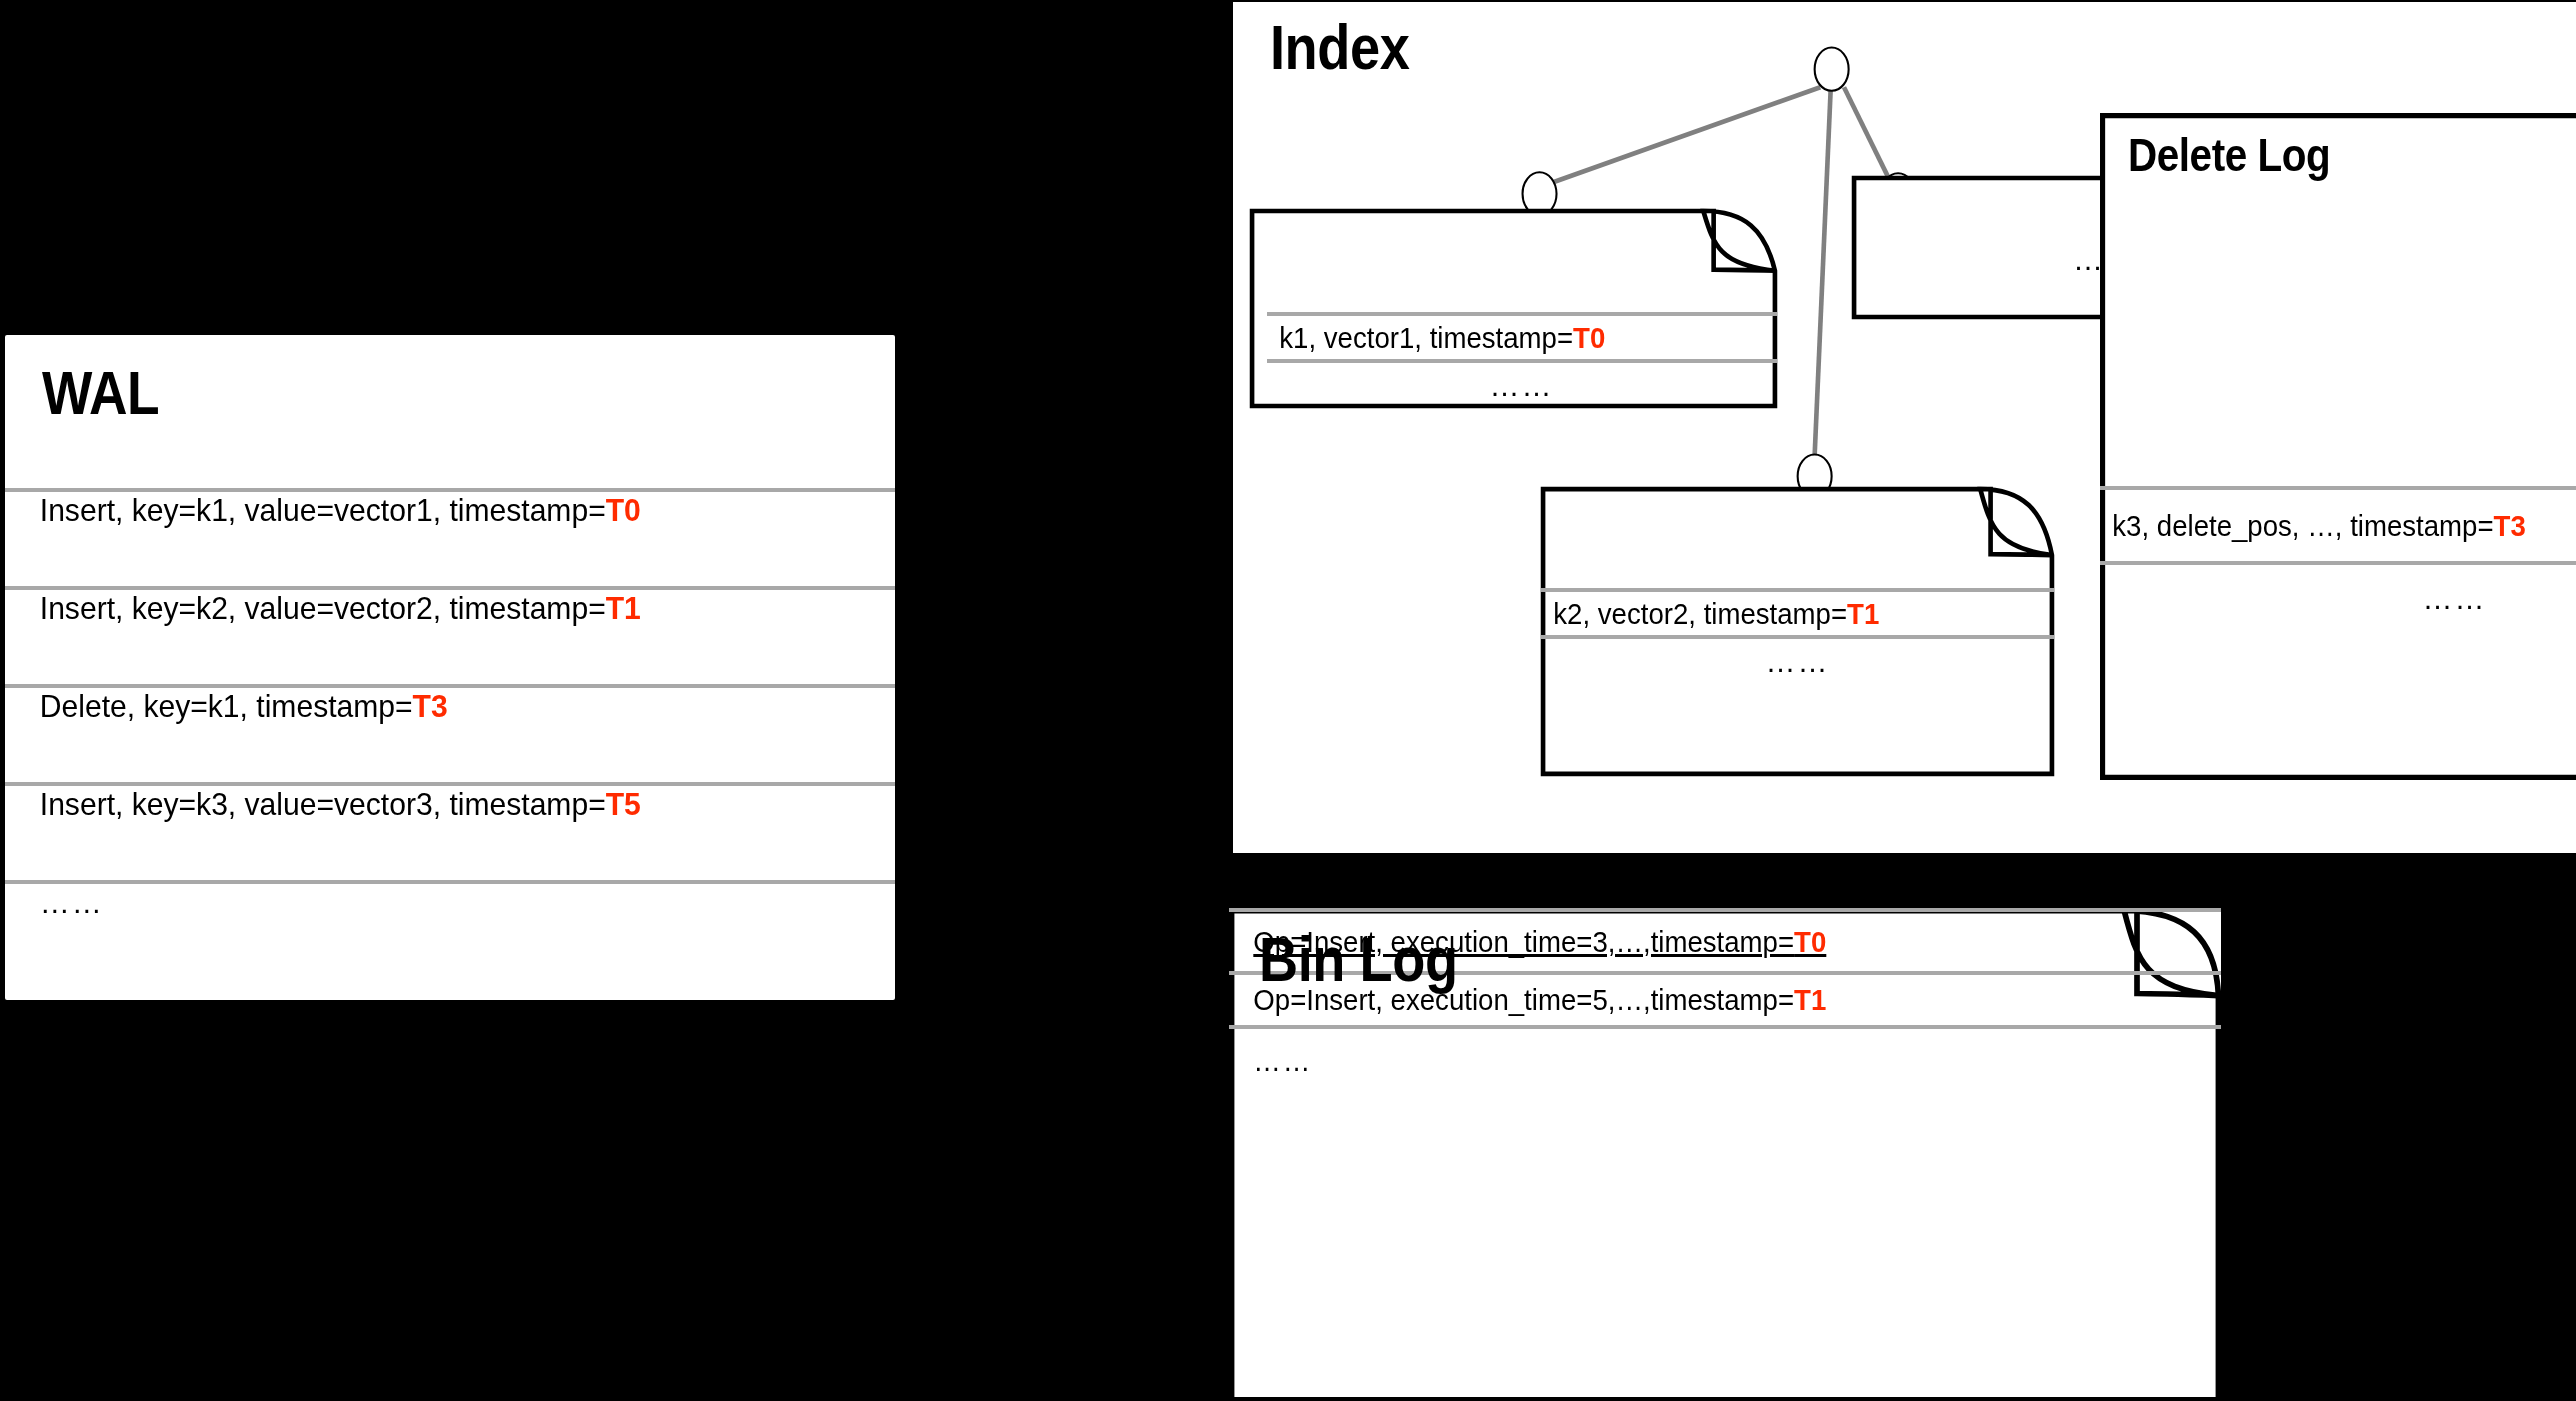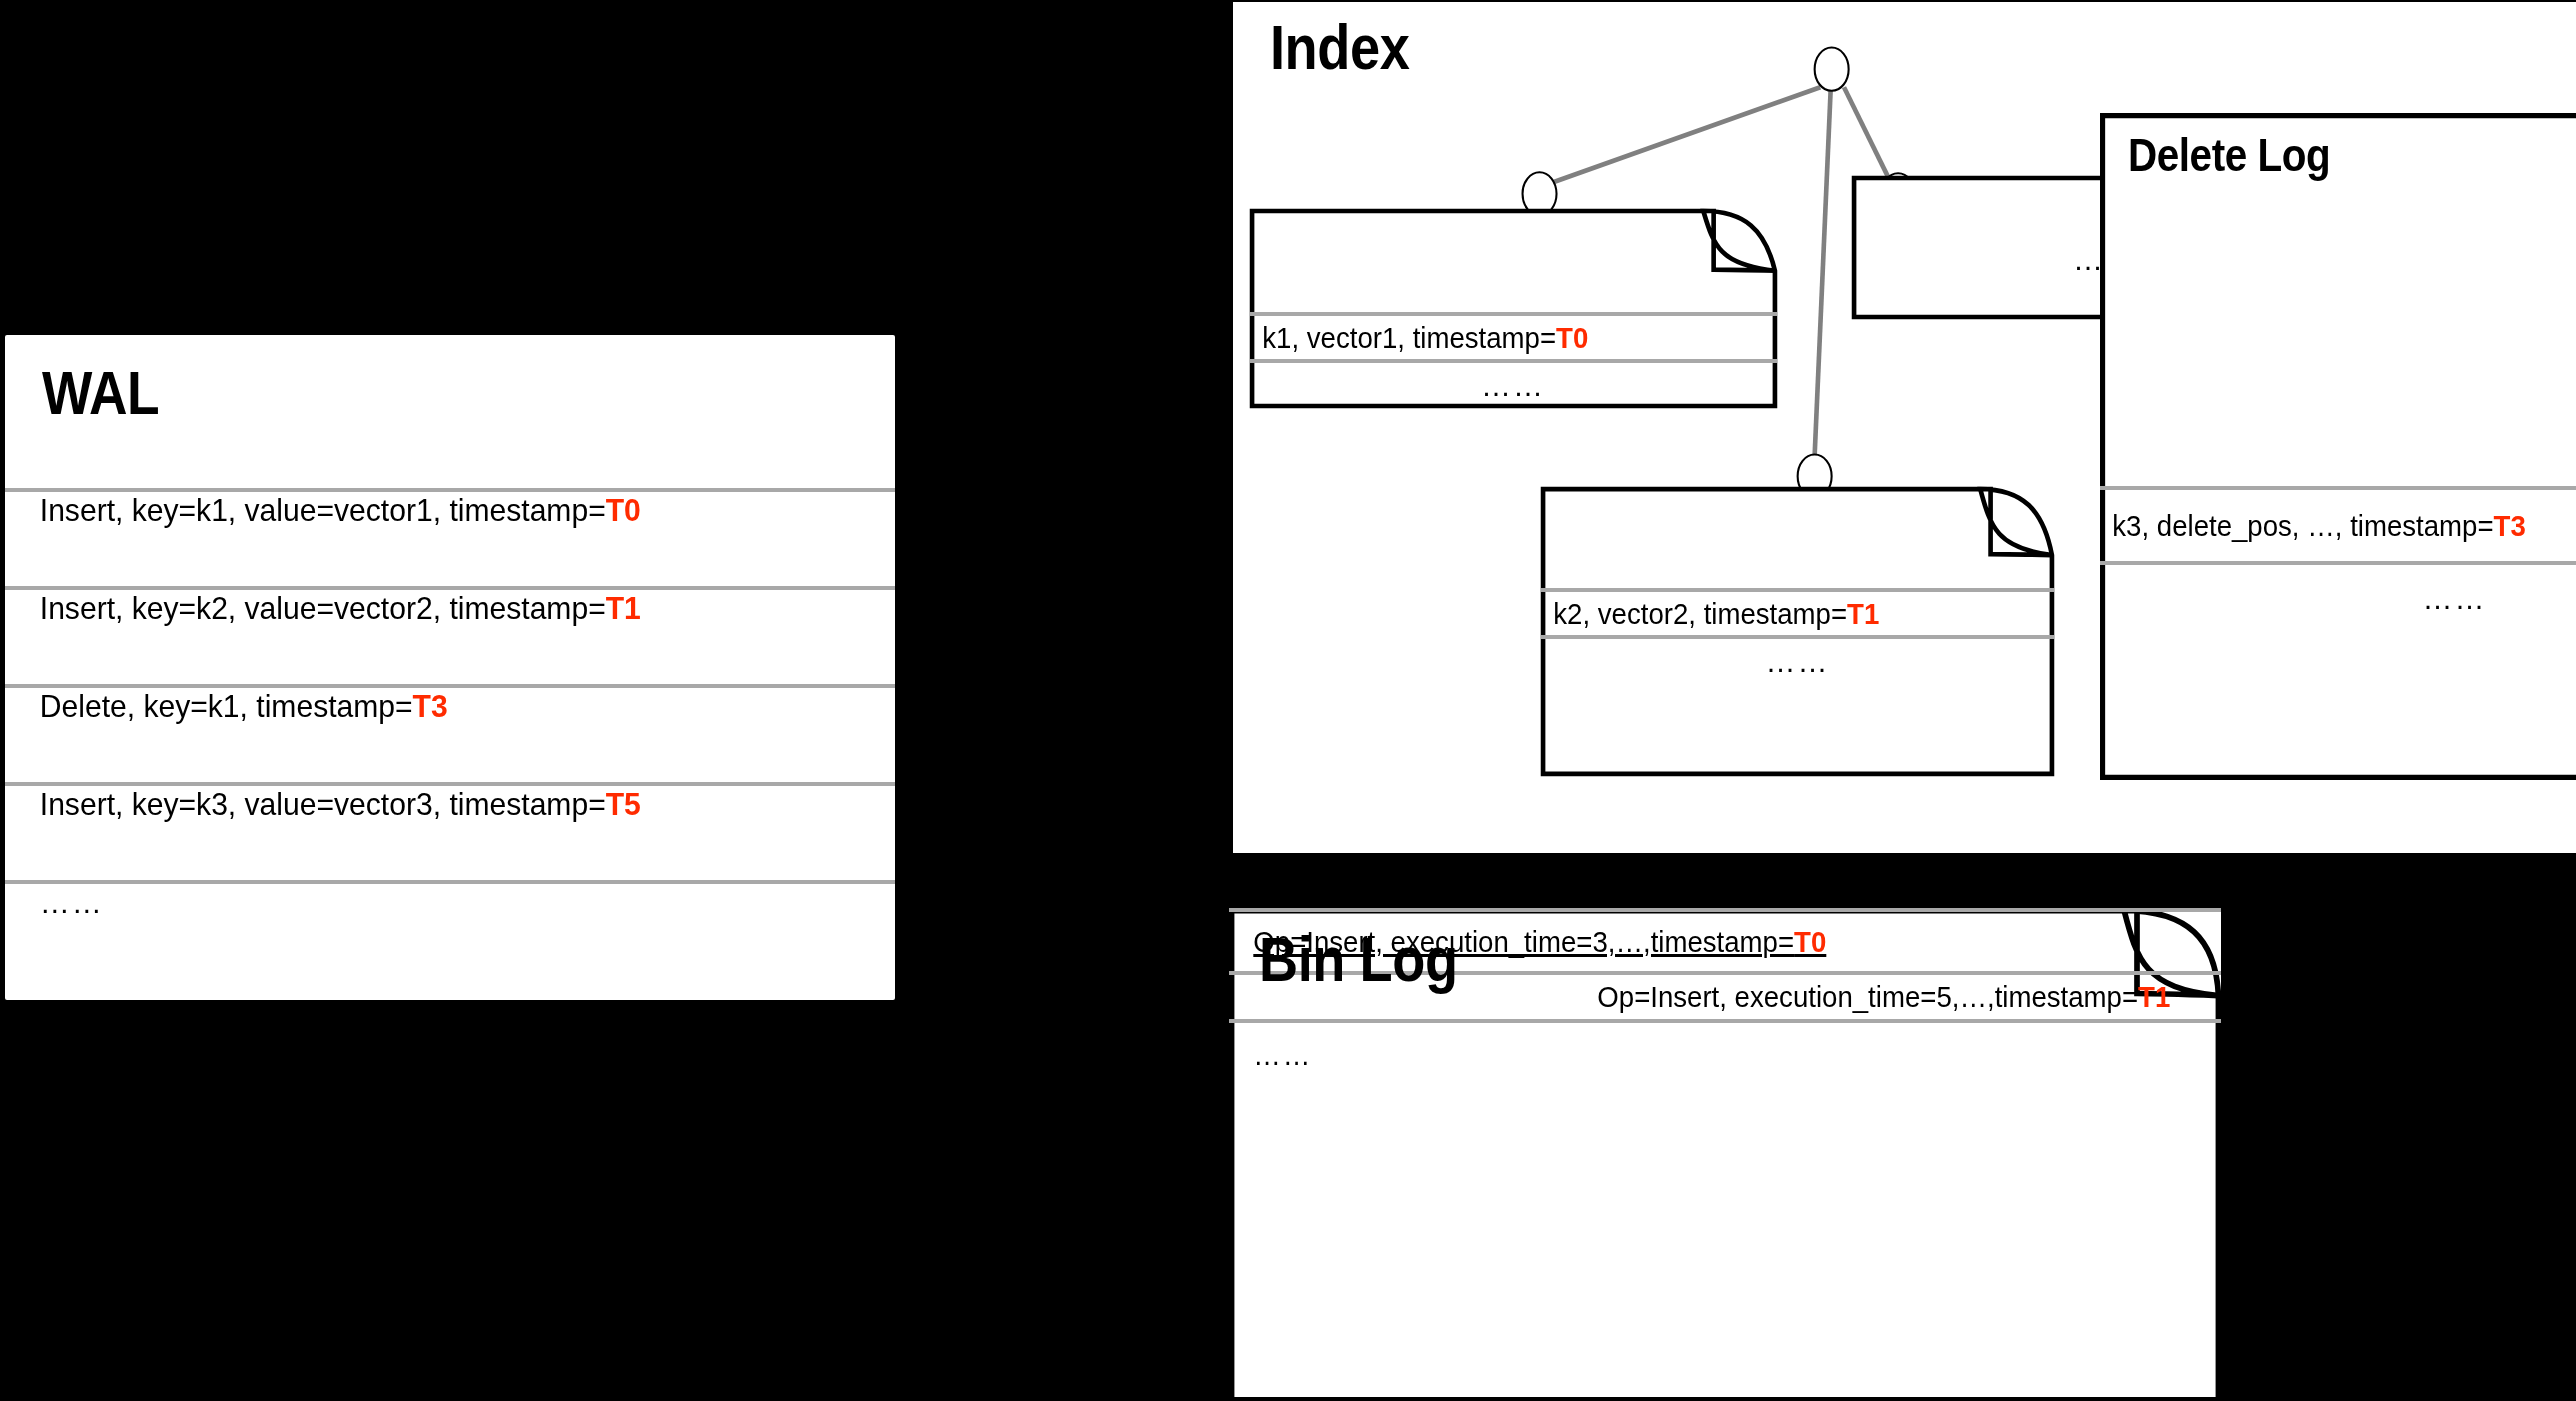--- a/index.html
+++ b/index.html
@@ -202,21 +202,21 @@
     <ellipse class="tree-node" cx="595" cy="372" rx="33" ry="42"></ellipse>
     <ellipse class="tree-node" cx="1291" cy="374" rx="33" ry="42"></ellipse>
     <ellipse class="tree-node" cx="1129" cy="920" rx="33" ry="42"></ellipse>
   </svg>
 
   <div class="doc" style="left:16.5px; top:207px; width:527px; height:199px;">
     <svg class="doc-shape" viewBox="0 0 1023 387" preserveAspectRatio="none">
       <path d="M4 4 H880 C960 4 1000 40 1019 120 V383 H4 Z" fill="#ffffff" stroke="#000000" stroke-width="9"></path>
       <path d="M880 4 C900 70 910 108 1019 120 C930 118 900 118 900 118 V4 Z" fill="#ffffff" stroke="#000000" stroke-width="9"></path>
     </svg>
-    <div class="doc-rows" style="top:103px;">
+    <div class="doc-rows" style="top:103px;padding-left:17px;">
       <div class="doc-row" style="height:47px;">
         <span class="txt"><span>k1, vector1, timestamp=</span><span class="ts">T0</span></span>
       </div>
       <div class="doc-row center" style="height:49px;">
         <span class="txt ellip">……</span>
       </div>
     </div>
   </div>
 
   <div class="doc" style="left:619px; top:174px; width:506px; height:143px;">
@@ -266,21 +266,21 @@
 <div class="panel" id="binlog-panel">
   <svg class="doc-shape" viewBox="0 0 1925 959" preserveAspectRatio="none" style="position:absolute; left:0; top:0; width:992px; height:494px;">
     <path d="M5 5 H1737 C1860 5 1915 60 1920 170 V955 H5 Z" fill="#ffffff" stroke="#000000" stroke-width="11"></path>
     <path d="M1737 5 C1762 102 1778 156 1920 170 C1800 166 1762 166 1762 166 V5 Z" fill="#ffffff" stroke="#000000" stroke-width="11"></path>
   </svg>
   <div class="panel-title">Bin Log</div>
   <div class="doc-rows" style="top:142px; z-index:3;">
     <div class="doc-row" style="height:63px; padding-left:12.4px;text-decoration:underline;">
       <span class="txt"><span>Op=Insert, execution_time=3,…,timestamp=</span><span class="ts">T0</span></span>
     </div>
-    <div class="doc-row" style="height:48px; padding-left:12.4px;justify-content:flex-end;">
+    <div class="doc-row" style="height:54px; padding-left:12.4px;">
       <span class="txt"><span>Op=Insert, execution_time=5,…,timestamp=</span><span class="ts">T1</span></span>
     </div>
     <div class="doc-row" style="height:67px; padding-left:12.4px;">
       <span class="txt ellip">……</span>
     </div>
   </div>
 </div>
 
 
 </body></html>

